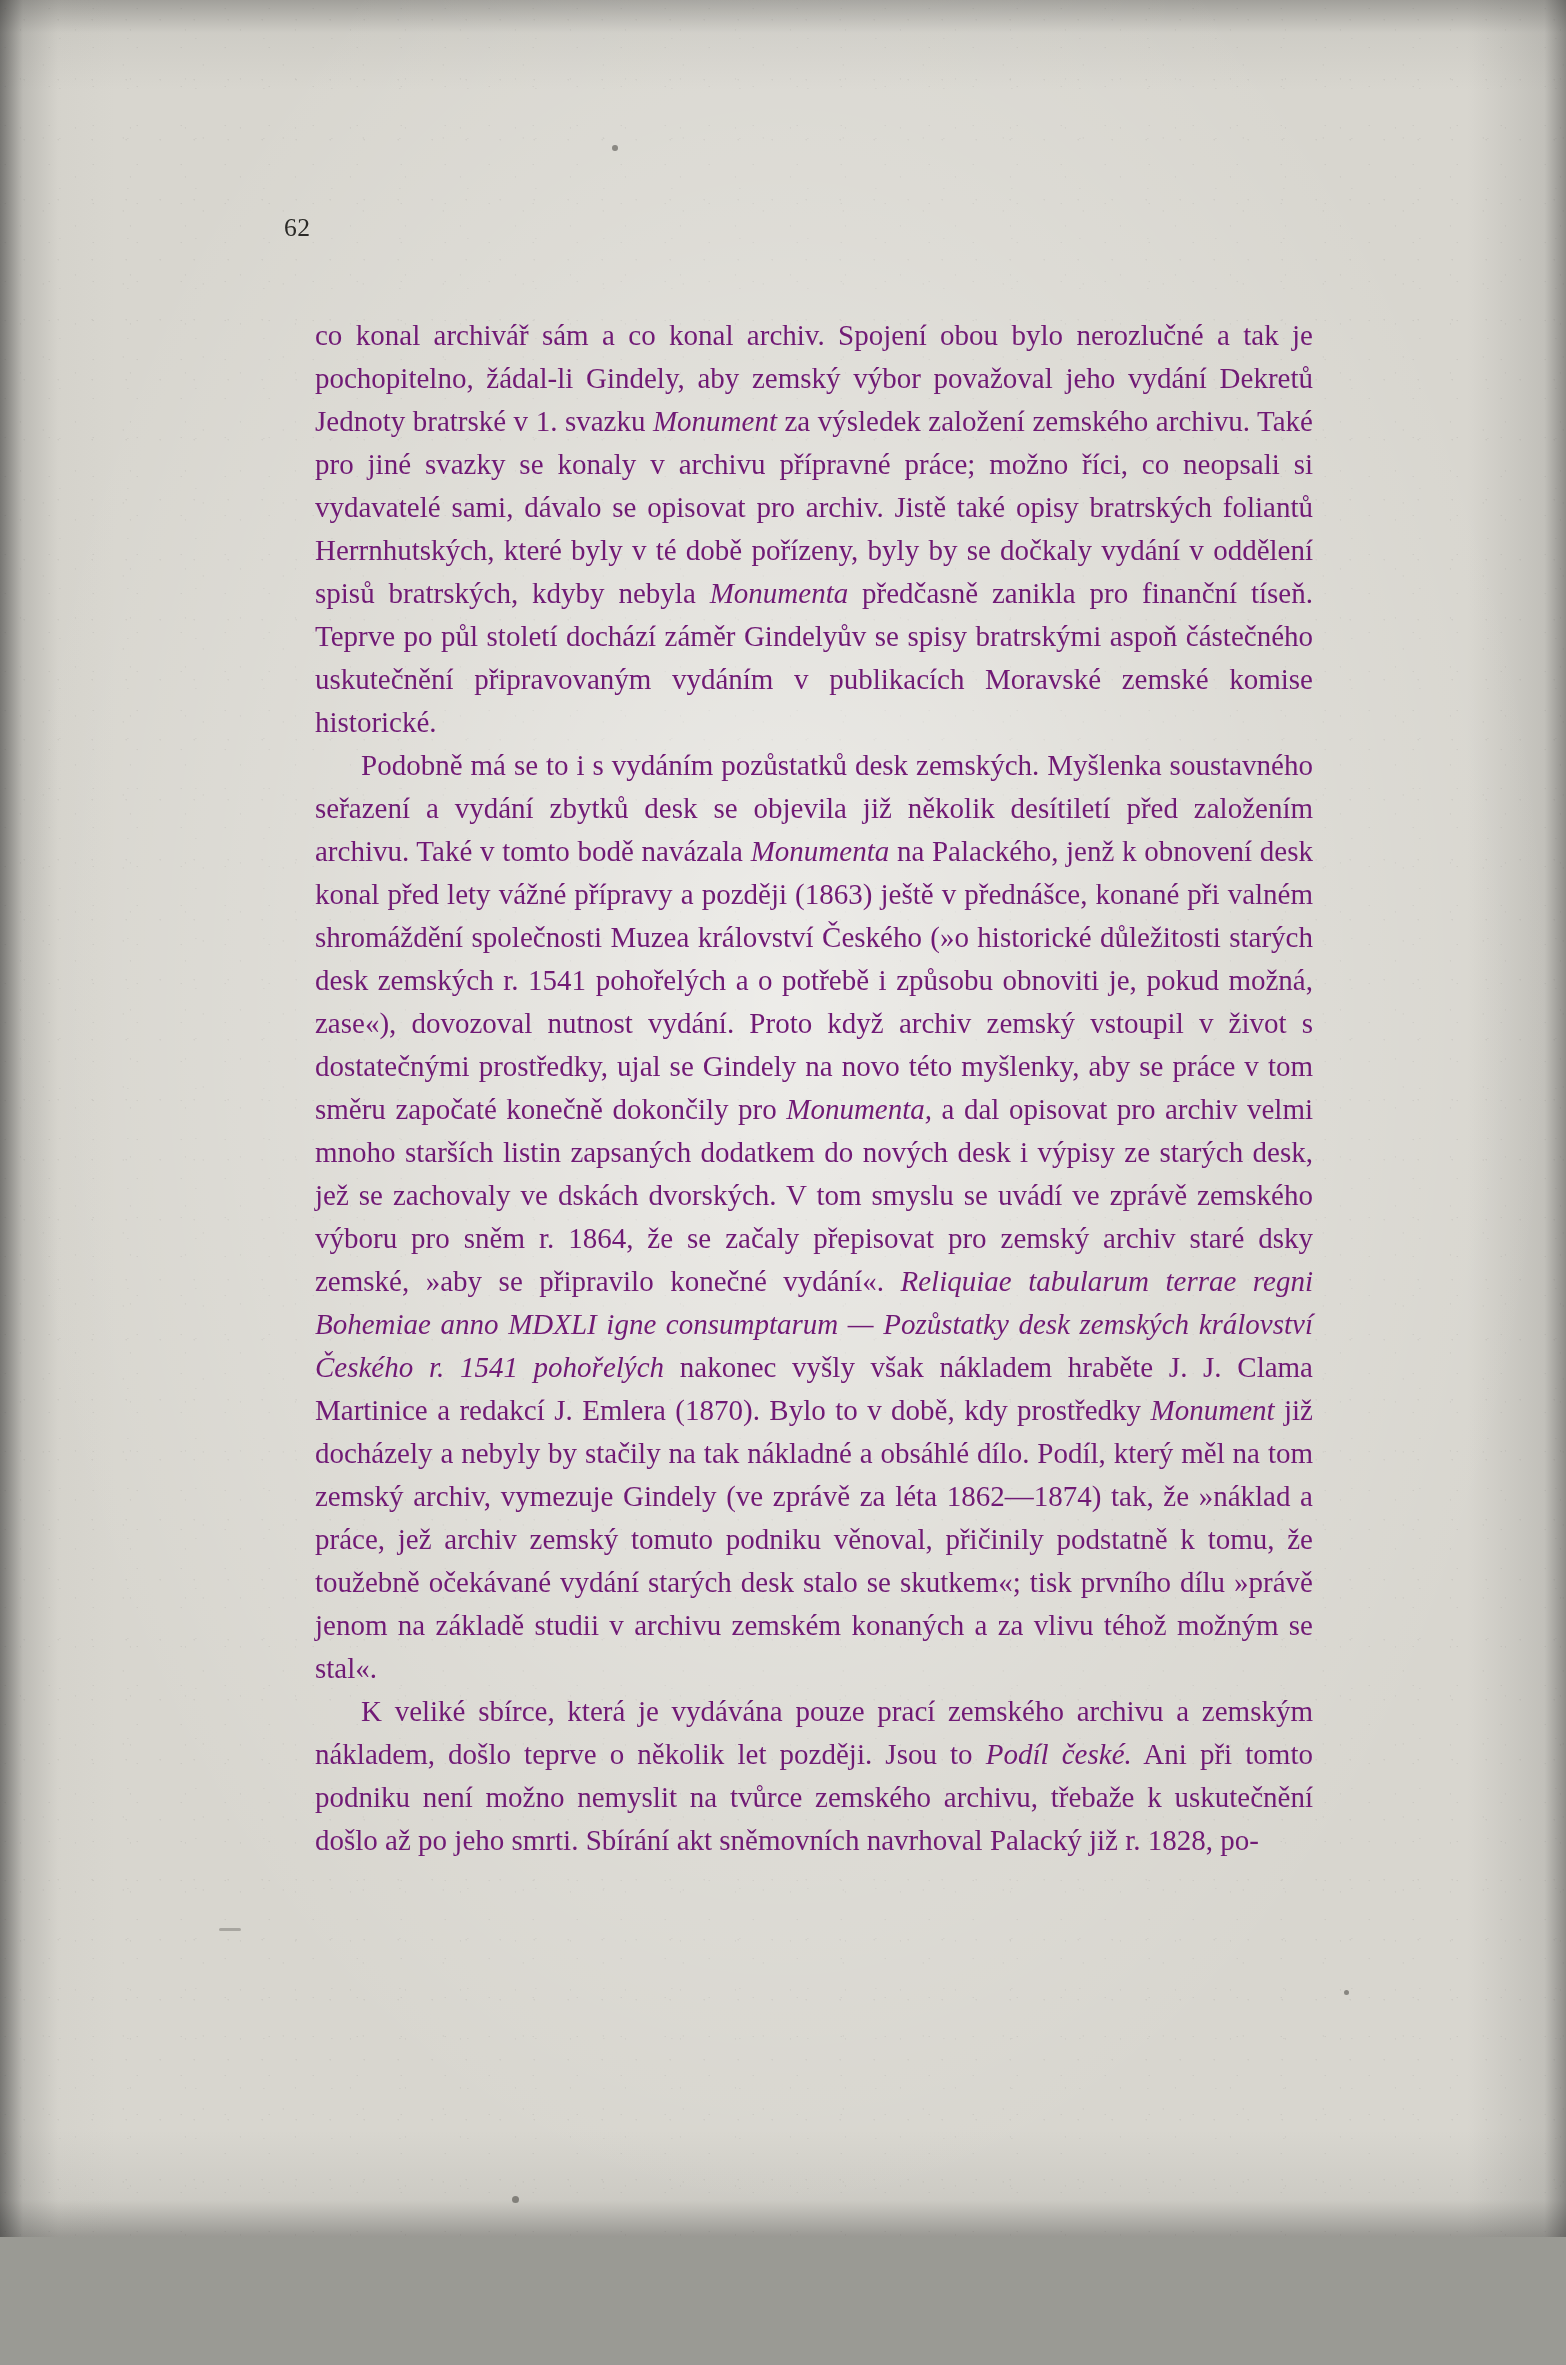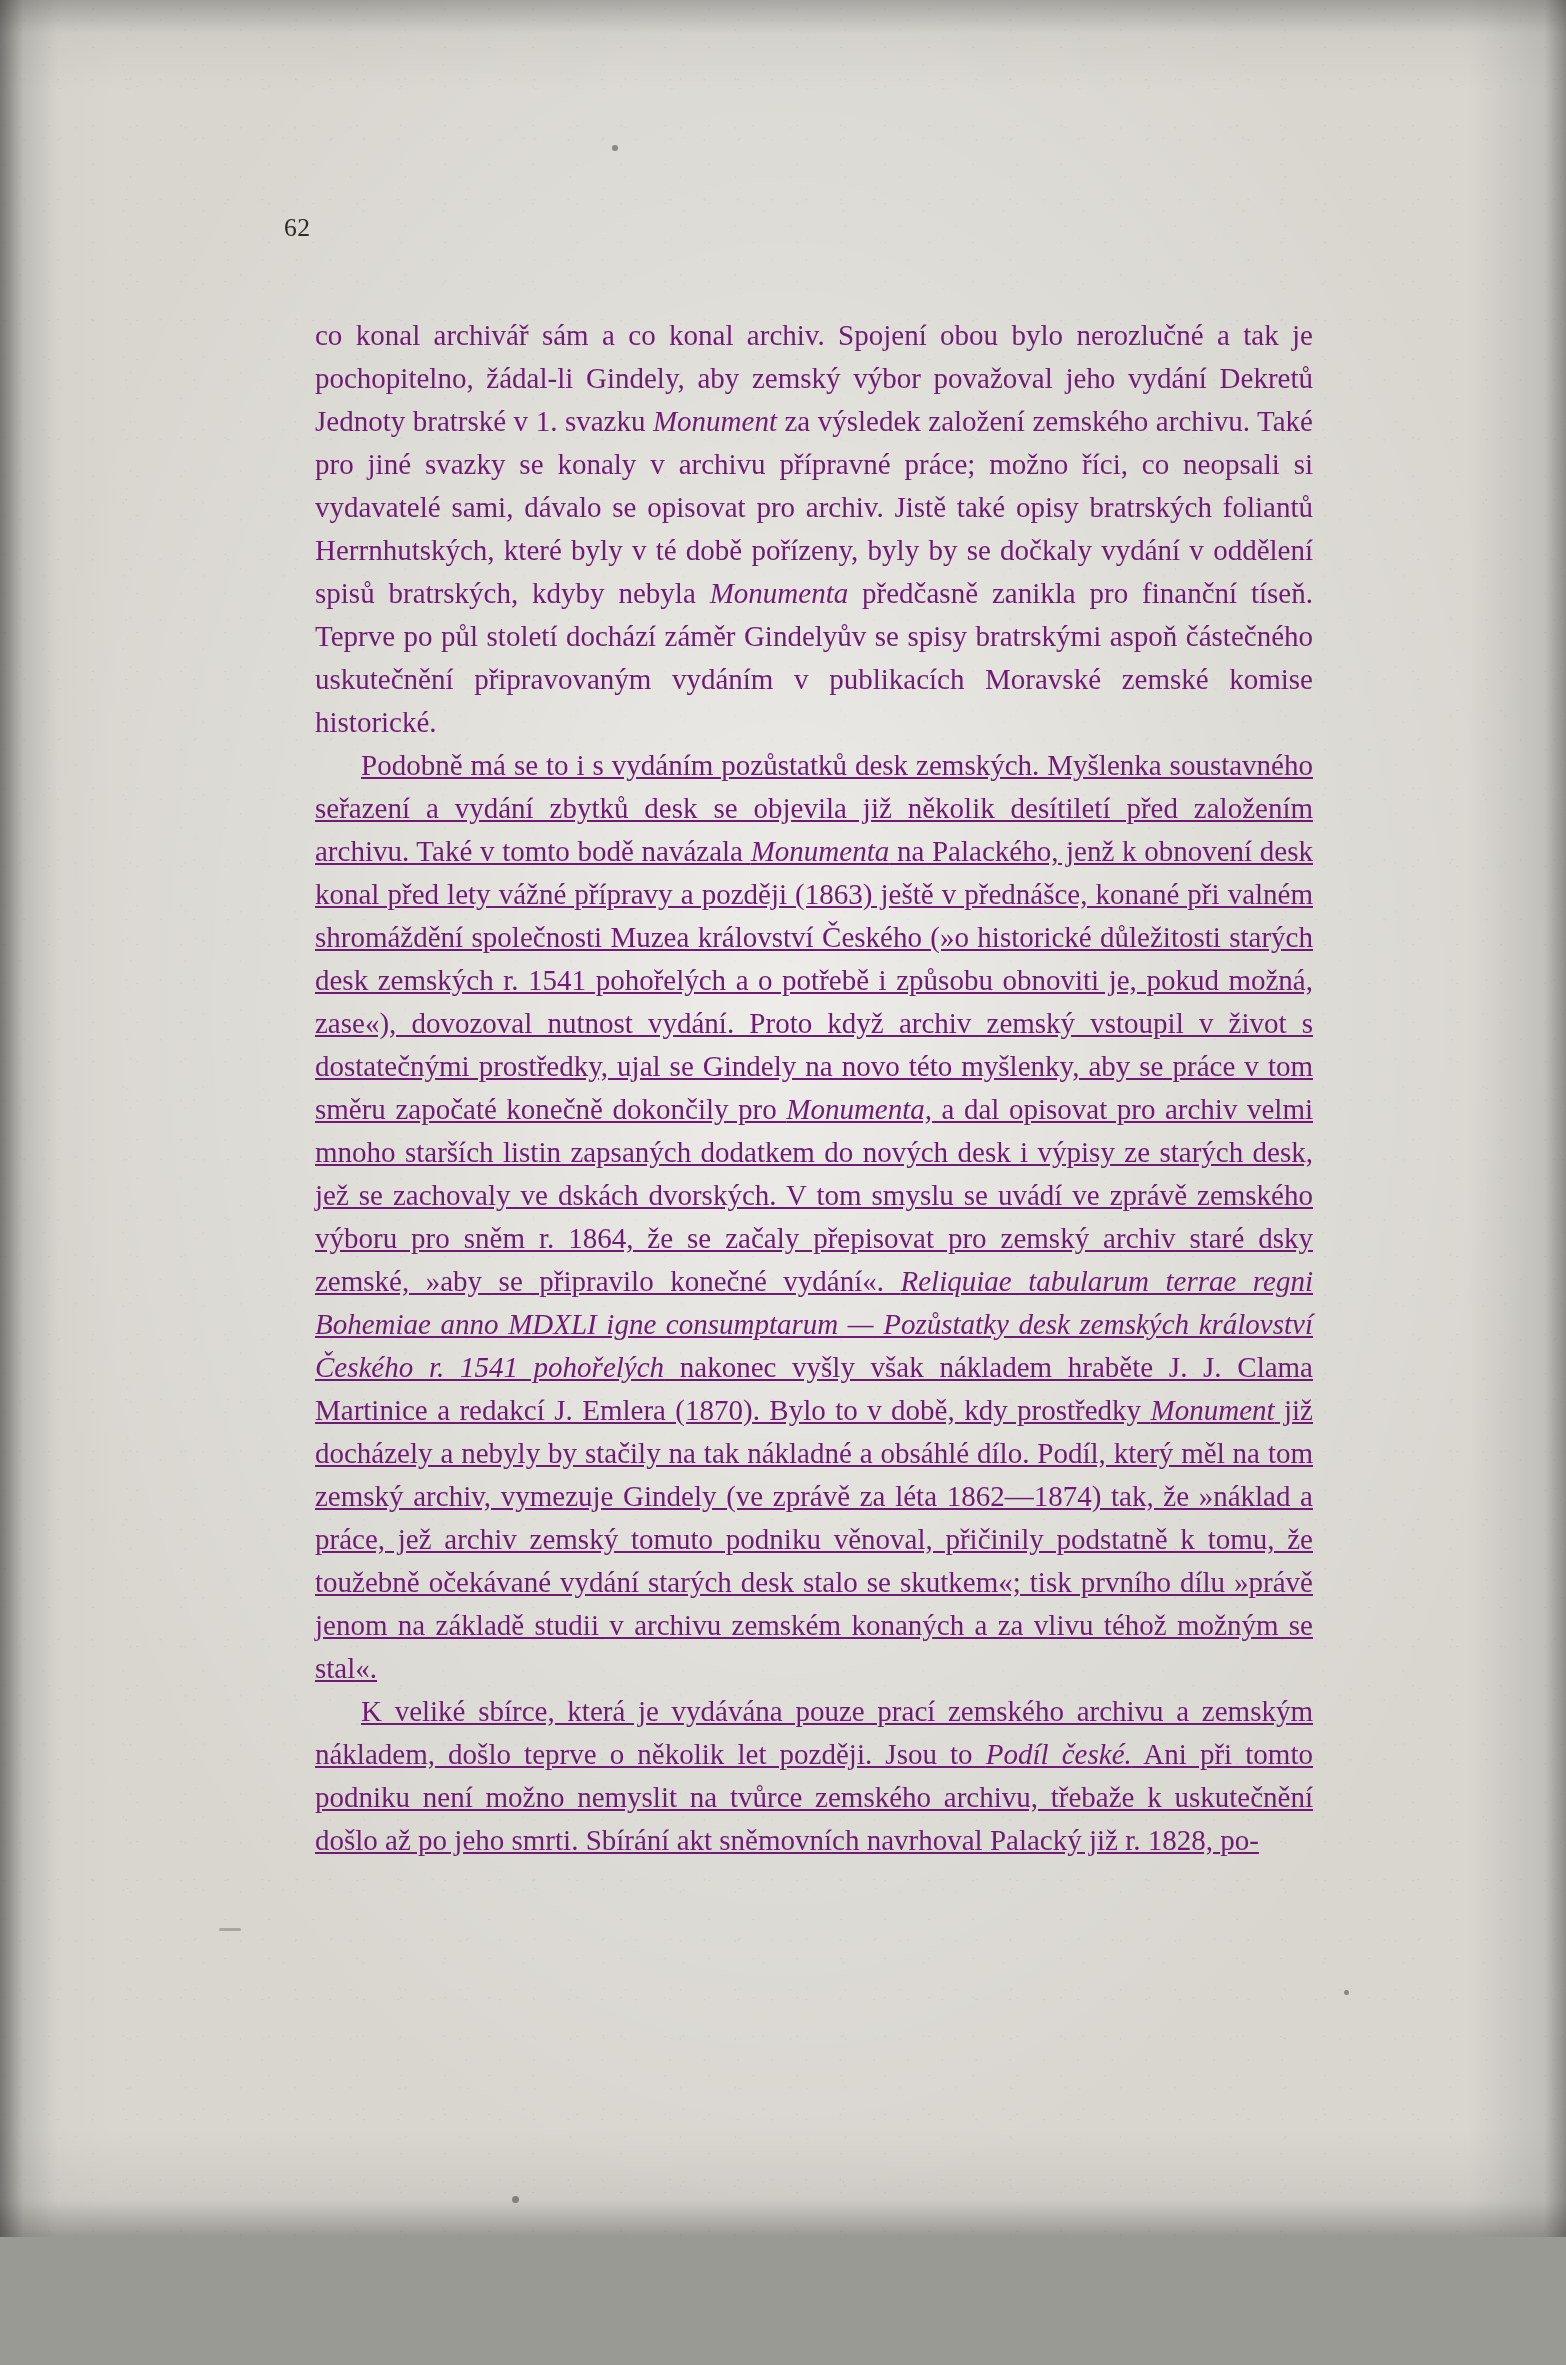--- a/index.html
+++ b/index.html
@@ -67,21 +67,20 @@
     text-align: justify;
     text-justify: inter-word;
     hyphens: manual;
     margin-left: 28px;
   }
   .text-block p {
     margin: 0;
   }
   .indent {
     text-indent: 46px;
-    text-decoration: underline;
   }
   .it {
     font-style: italic;
   }
   
   .speck {
     position: absolute;
     background: rgba(40,38,34,0.45);
     border-radius: 50%;
     z-index: 4;

